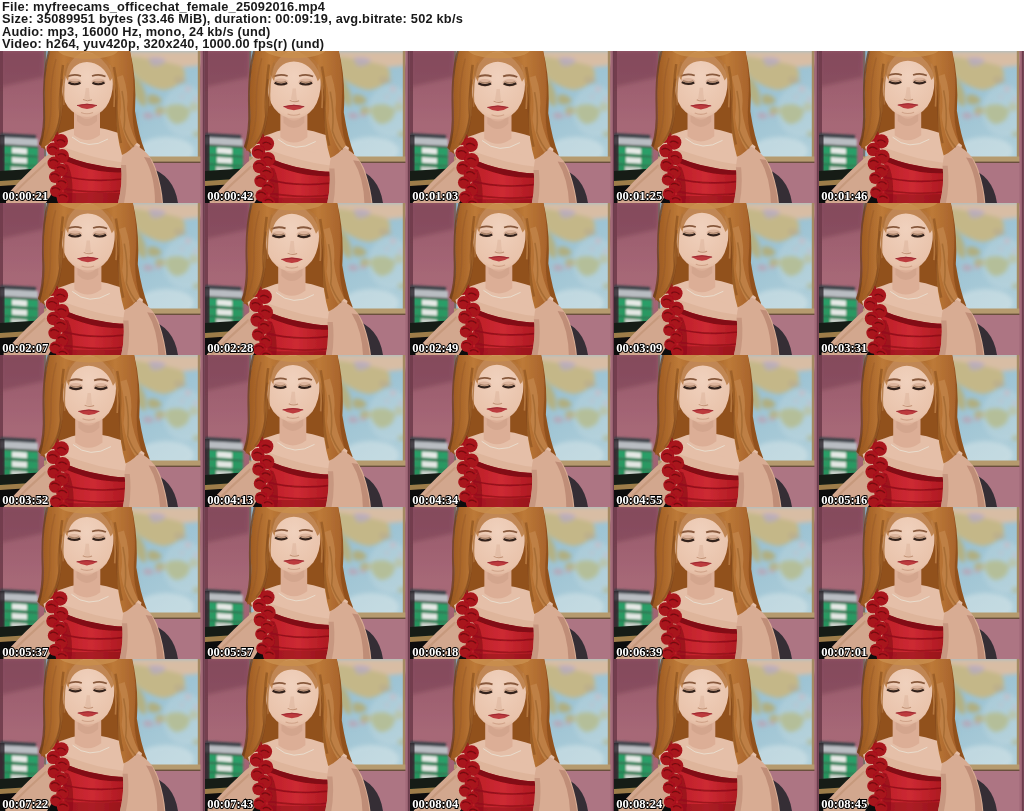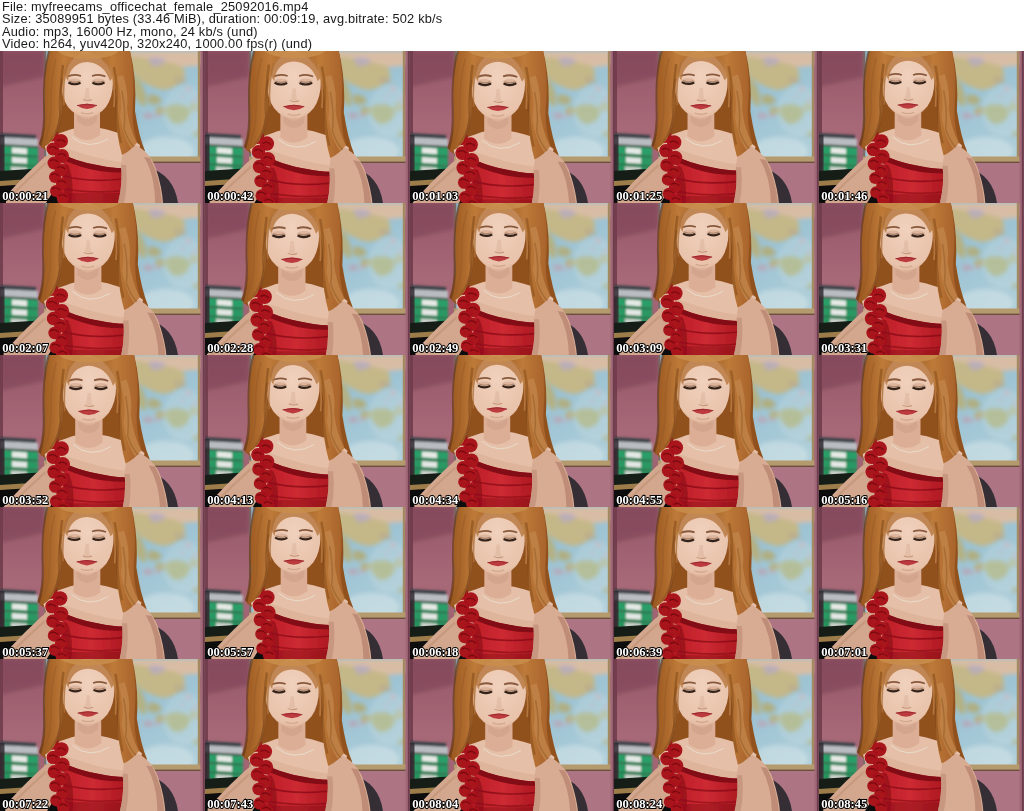--- a/index.html
+++ b/index.html
@@ -1,17 +1,17 @@
 <!DOCTYPE html>
 <html><head>
 <meta charset="utf-8">
 <style>
 html,body{margin:0;padding:0;background:#fff;}
 body{width:1024px;height:811px;overflow:hidden;font-family:"Liberation Sans",sans-serif;}
-#hdr{position:absolute;top:0;left:0;width:1024px;height:51px;background:#fff;color:#191919;font-weight:normal;font-size:12.8px;line-height:12.4px;padding:1px 0 0 2px;box-sizing:border-box;letter-spacing:0.2px;}
+#hdr{position:absolute;top:0;left:0;width:1024px;height:51px;background:#fff;color:#191919;font-weight:bold;font-size:12.8px;line-height:12.4px;padding:1px 0 0 2px;box-sizing:border-box;letter-spacing:0.2px;}
 #grid{position:absolute;top:51px;left:0;width:1024px;height:760px;display:grid;grid-template-columns:repeat(5,204.8px);grid-auto-rows:152px;}
 .cell{position:relative;width:204.8px;height:152px;overflow:hidden;}
 .cell svg.sc{position:absolute;top:0;left:0;width:100%;height:100%;}
 </style>
 </head>
 <body>
 <div id="hdr">
 File: myfreecams_officechat_female_25092016.mp4<br>
 Size: 35089951 bytes (33.46 MiB), duration: 00:09:19, avg.bitrate: 502 kb/s<br>
 Audio: mp3, 16000 Hz, mono, 24 kb/s (und)<br>

